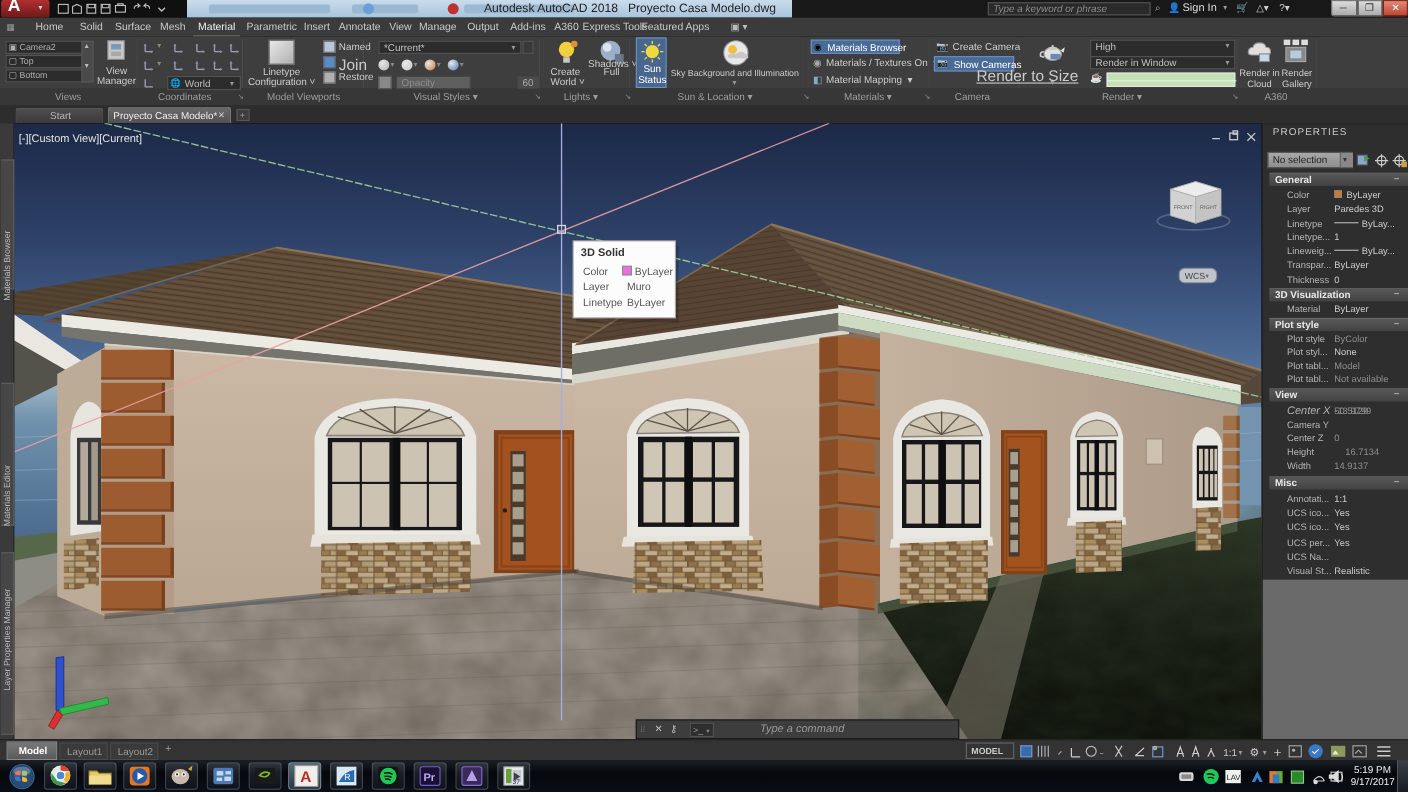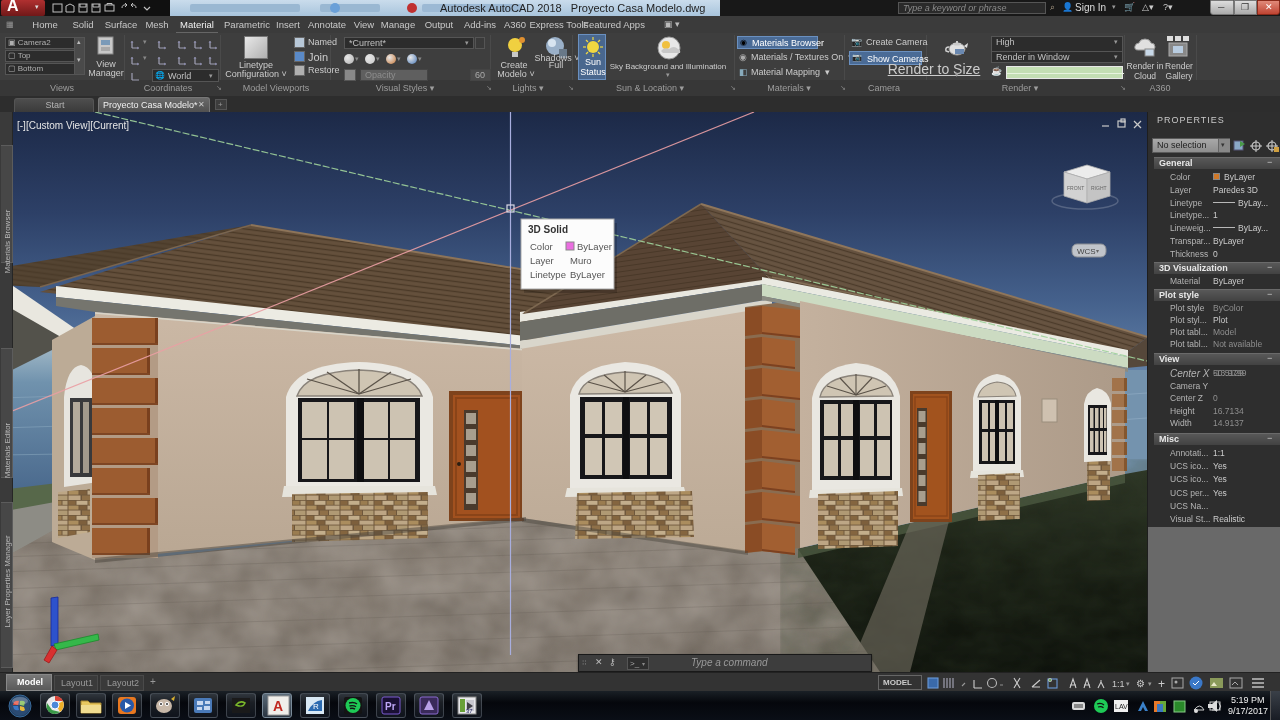--- a/index.html
+++ b/index.html
@@ -175,21 +175,21 @@
 <span class="tx" style="left:2px;top:1px;font-size:8px;">🌐</span>
       <span class="tx" style="left:15px;top:1px;color:#c0c0c0;font-size:9px;">World</span>
       <span class="tx" style="left:56px;top:2px;color:#999;font-size:7px;">▾</span>
     </div>
     <div class="abs" style="left:244px;top:3px;width:24px;height:23px;background:linear-gradient(135deg,#e8e8e8,#b0b0b0);border:1px solid #777;"></div>
     <span class="tx" style="left:256px;top:27px;transform:translateX(-50%);color:#ccc;font-size:9px;">Linetype</span>
     <span class="tx" style="left:256px;top:36px;transform:translateX(-50%);color:#ccc;font-size:9px;">Configuration ˅</span>
     <div class="abs" style="left:294px;top:4px;width:11px;height:11px;background:#b8c8d8;border:1px solid #666;"></div>
     <span class="tx" style="left:308px;top:4px;color:#ccc;font-size:9px;">Named</span>
     <div class="abs" style="left:294px;top:18px;width:11px;height:11px;background:#5a8ac8;border:1px solid #666;"></div>
-    <span class="tx" style="left:308px;top:18px;color:#ccc;font-size:11px;text-align:right;">Join</span>
+    <span class="tx" style="left:308px;top:18px;color:#ccc;font-size:14px;text-align:right;">Join</span>
     <div class="abs" style="left:294px;top:32px;width:11px;height:11px;background:#b0b0b0;border:1px solid #666;"></div>
     <span class="tx" style="left:308px;top:32px;color:#ccc;font-size:9px;">Restore</span>
     <div class="abs" style="left:344px;top:4px;width:130px;height:12px;background:#2c2c2c;border:1px solid #555;">
       <span class="tx" style="left:4px;top:0;color:#c0c0c0;font-size:9px;">*Current*</span>
       <span class="tx" style="left:120px;top:1px;color:#999;font-size:7px;">▾</span>
     </div>
     <div class="abs" style="left:475px;top:4px;width:10px;height:12px;background:#3a3a3a;border:1px solid #555;"></div>
     <div class="abs" style="left:344px;top:21px;width:10px;height:10px;border-radius:5px;background:radial-gradient(circle at 35% 35%,#e8e8e8,#b0b0b0);"></div>
     <span class="tx" style="left:355px;top:22px;color:#888;font-size:7px;">▾</span>
     <div class="abs" style="left:365px;top:21px;width:10px;height:10px;border-radius:5px;background:radial-gradient(circle at 35% 35%,#e8e8e8,#c8c8c8);"></div>
@@ -204,21 +204,21 @@
     </div>
     <div class="abs" style="left:470px;top:36px;width:21px;height:12px;background:#4a4a4a;border:1px solid #444;">
       <span class="tx" style="left:4px;top:0;color:#aaa;font-size:9px;">60</span>
     </div>
     <div class="abs" style="left:504px;top:2px;width:24px;height:26px;"><svg width="24" height="26">
 <circle cx="11" cy="10" r="7" fill="#f0d040"></circle>
         <rect x="8" y="17" width="6" height="5" fill="#c8c8c8"></rect>
         <circle cx="18" cy="5" r="3" fill="#e09030"></circle>
       </svg></div>
     <span class="tx" style="left:514px;top:27px;transform:translateX(-50%);color:#ccc;font-size:9px;">Create</span>
-    <span class="tx" style="left:516px;top:36px;transform:translateX(-50%);color:#ccc;font-size:9px;">Modelo ˅</span>
+    <span class="tx" style="left:516px;top:36px;transform:translateX(-50%);color:#ccc;font-size:9px;">World ˅</span>
     <div class="abs" style="left:543px;top:2px;width:26px;height:26px;"><svg width="26" height="26">
 <circle cx="12" cy="11" r="9" fill="url(#na)" style="fill:#9ab0c8"></circle>
         <circle cx="9" cy="8" r="4" fill="#d8e4f0"></circle>
         <path d="M16,14 h8 v9 h-8 z" fill="#687888"></path>
       </svg></div>
     <span class="tx" style="left:556px;top:27px;transform:translateX(-50%);color:#ccc;font-size:9px;">Full</span>
     <span class="tx" style="left:557px;top:20px;transform:translateX(-50%);color:#ccc;font-size:9px;">Shadows ˅</span>
     <div class="abs" style="left:578px;top:1px;width:28px;height:46px;background:#49678e;border:1px solid #6a90c0;">
 <svg width="26" height="20" style="position:absolute;left:1px;top:2px;">
         <circle cx="13" cy="10" r="6" fill="#f0d840"></circle>
@@ -725,37 +725,37 @@
     </div>
     <span class="tx" style="left:22px;top:164px;color:#b5b5b5;font-size:8.5px;">Material</span>
     <span class="tx" style="left:65px;top:164px;color:#cccccc;font-size:8.5px;">ByLayer</span>
     <div class="abs" style="left:6px;top:177px;width:126px;height:12px;background:linear-gradient(#585858,#424242);border-top:1px solid #6a6a6a;">
       <span class="tx" style="left:5px;top:0px;color:#e8e8e8;font-size:9px;font-weight:bold;">Plot style</span>
       <span class="tx" style="left:113px;top:-1px;color:#ccc;font-size:9px;">−</span>
     </div>
     <span class="tx" style="left:22px;top:191px;color:#b5b5b5;font-size:8.5px;">Plot style</span>
     <span class="tx" style="left:65px;top:191px;color:#8f8f8f;font-size:8.5px;">ByColor</span>
     <span class="tx" style="left:22px;top:203px;color:#b5b5b5;font-size:8.5px;">Plot styl...</span>
-    <span class="tx" style="left:65px;top:203px;color:#cccccc;font-size:8.5px;">Plot</span>
+    <span class="tx" style="left:65px;top:203px;color:#cccccc;font-size:8.5px;">None</span>
     <span class="tx" style="left:22px;top:215px;color:#b5b5b5;font-size:8.5px;">Plot tabl...</span>
     <span class="tx" style="left:65px;top:215px;color:#8f8f8f;font-size:8.5px;">Model</span>
     <span class="tx" style="left:22px;top:227px;color:#b5b5b5;font-size:8.5px;">Plot tabl...</span>
     <span class="tx" style="left:65px;top:227px;color:#8f8f8f;font-size:8.5px;">Not available</span>
     <div class="abs" style="left:6px;top:241px;width:126px;height:12px;background:linear-gradient(#585858,#424242);border-top:1px solid #6a6a6a;">
       <span class="tx" style="left:5px;top:0px;color:#e8e8e8;font-size:9px;font-weight:bold;">View</span>
       <span class="tx" style="left:113px;top:-1px;color:#ccc;font-size:9px;">−</span>
     </div>
     <span class="tx" style="left:22px;top:256px;color:#b5b5b5;font-size:10px;font-style:italic;">Center X</span>
     <span class="tx" style="left:65px;top:256px;color:#8f8f8f;font-size:8.5px;">50.5129</span>
     <span class="tx" style="left:22px;top:268.6px;color:#b5b5b5;font-size:8.5px;">Camera Y</span>
     <span class="tx" style="left:65px;top:256px;color:#8f8f8f;font-size:8.5px;text-align:center;">-13.9799</span>
     <span class="tx" style="left:22px;top:281.20000000000005px;color:#b5b5b5;font-size:8.5px;">Center Z</span>
     <span class="tx" style="left:65px;top:281.20000000000005px;color:#8f8f8f;font-size:8.5px;">0</span>
     <span class="tx" style="left:22px;top:293.80000000000007px;color:#b5b5b5;font-size:8.5px;">Height</span>
-    <span class="tx" style="left:65px;top:293.80000000000007px;color:#8f8f8f;font-size:8.5px;">16.7134</span>
+    <span class="tx" style="left:75px;top:293.80000000000007px;color:#8f8f8f;font-size:8.5px;">16.7134</span>
     <span class="tx" style="left:22px;top:306.4000000000001px;color:#b5b5b5;font-size:8.5px;">Width</span>
     <span class="tx" style="left:65px;top:306.4000000000001px;color:#8f8f8f;font-size:8.5px;">14.9137</span>
     <div class="abs" style="left:6px;top:321px;width:126px;height:12px;background:linear-gradient(#585858,#424242);border-top:1px solid #6a6a6a;">
       <span class="tx" style="left:5px;top:0px;color:#e8e8e8;font-size:9px;font-weight:bold;">Misc</span>
       <span class="tx" style="left:113px;top:-1px;color:#ccc;font-size:9px;">−</span>
     </div>
     <span class="tx" style="left:22px;top:336px;color:#b5b5b5;font-size:8.5px;">Annotati...</span>
     <span class="tx" style="left:65px;top:336px;color:#cccccc;font-size:8.5px;">1:1</span>
     <span class="tx" style="left:22px;top:349.2px;color:#b5b5b5;font-size:8.5px;">UCS ico...</span>
     <span class="tx" style="left:65px;top:349.2px;color:#cccccc;font-size:8.5px;">Yes</span>

